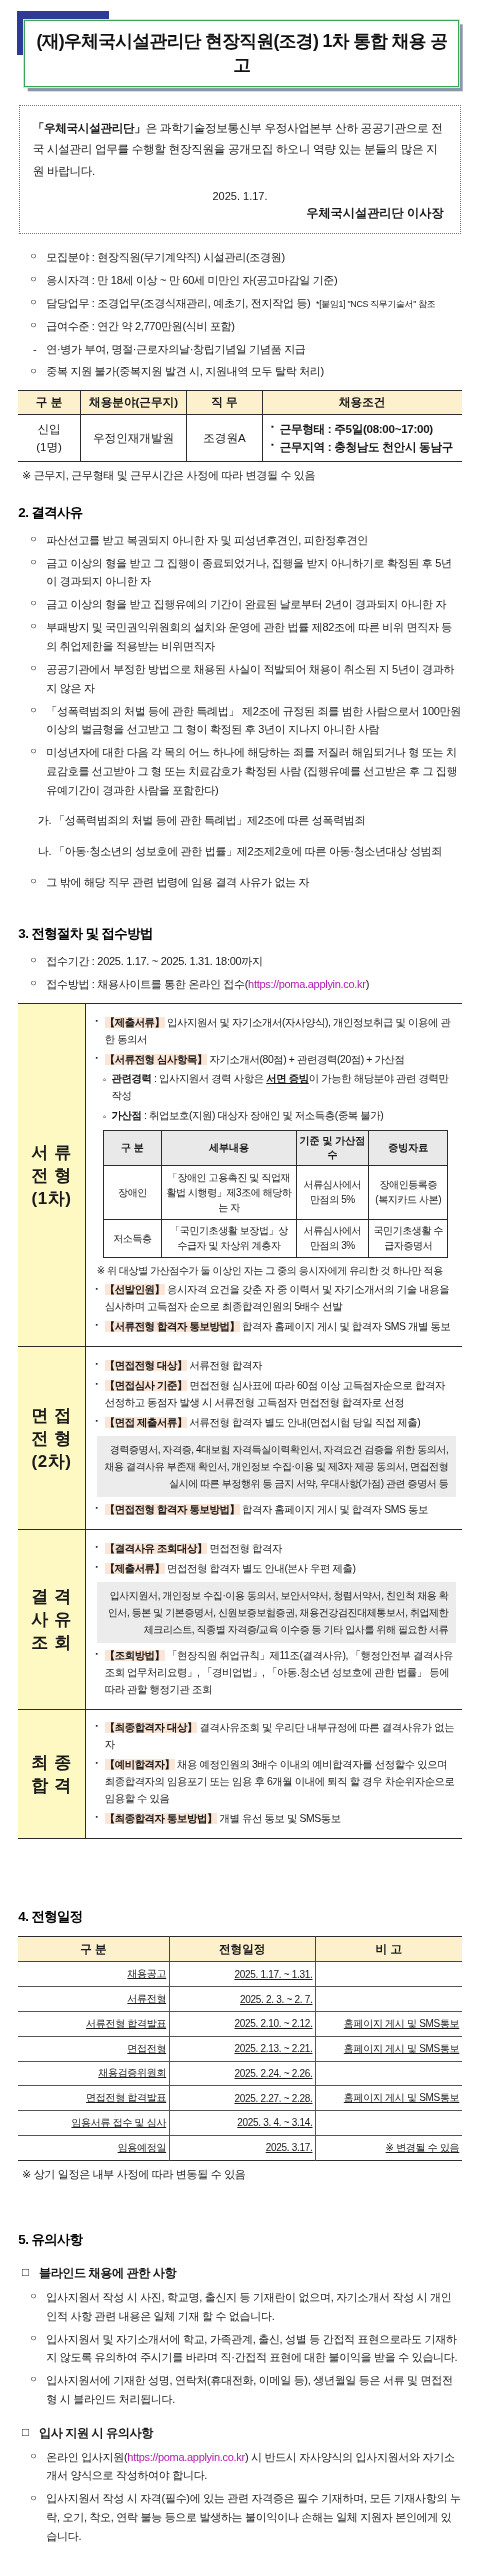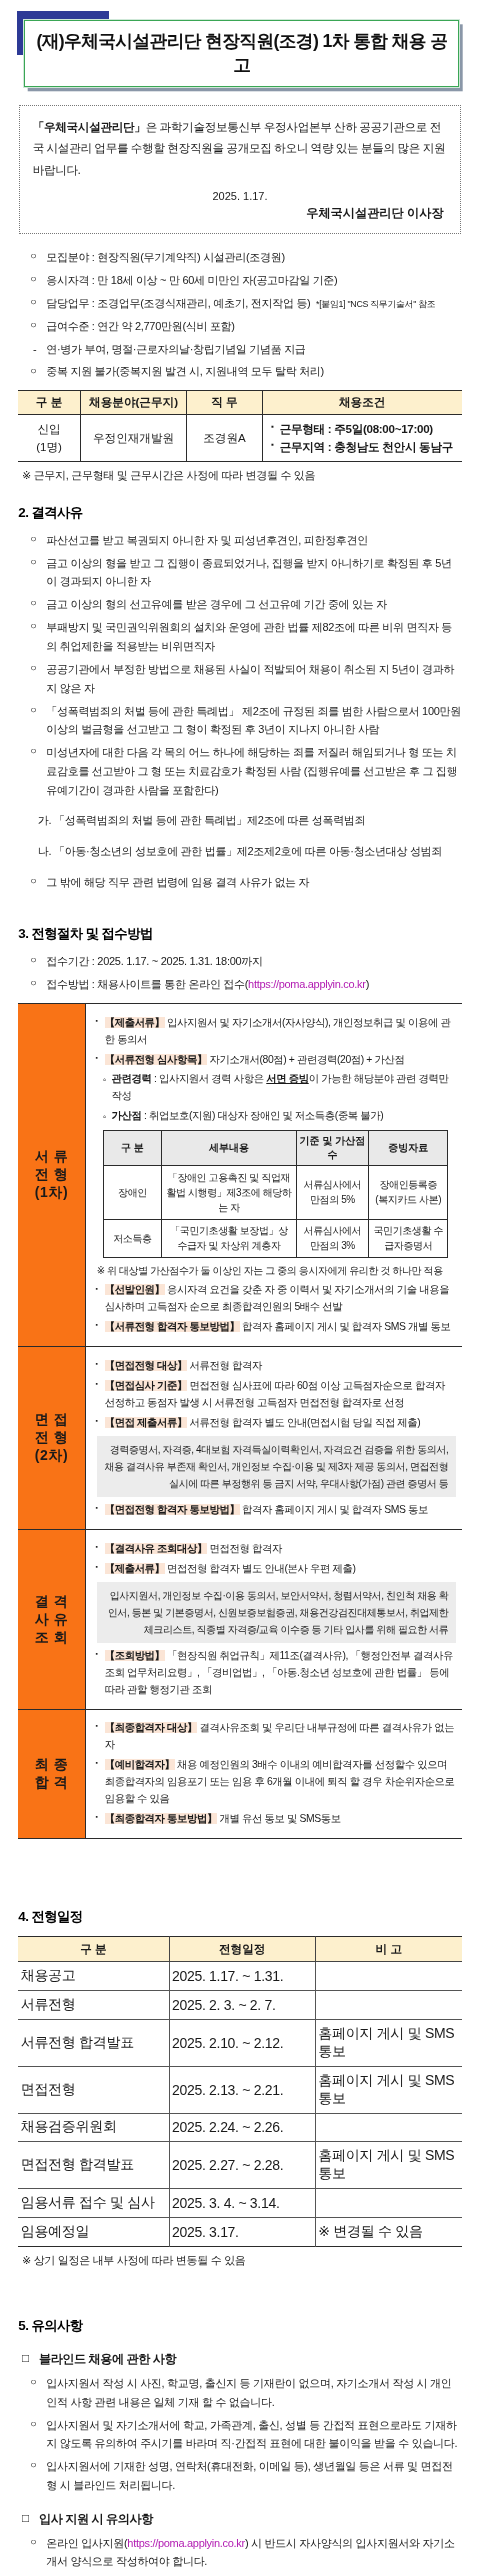--- a/index.html
+++ b/index.html
@@ -9,21 +9,21 @@
   
   .title-wrap{position:relative;margin:11px 2.4px 18.3px 6.1px;}
   .title-accent{position:absolute;left:-7.3px;top:-8.5px;width:92px;height:16px;background:#2d3a96;}
   .title-accent2{position:absolute;left:-7.3px;top:-8.5px;width:8.5px;height:44px;background:#2d3a96;}
   .title-box{position:relative;background:#ffffff;border:1.2px solid #3aa655;outline:0.6px solid #cfe8d8;
              box-shadow:3.7px 4.3px 0 #8a97a8;padding:8.5px 6.1px;text-align:center;}
   .title-box .t{font-size:17.7px;font-weight:bold;letter-spacing:-0.6px;color:#111;}
 
   
   .intro-box{border:1.2px dotted #777;margin:16px 1.2px 13.4px 1.2px;padding:8.5px 12.2px 7.3px 12.2px;}
-  .intro-box p{margin:2.4px 0 6.1px 0;font-size:11.6px;line-height:1.85;letter-spacing:-0.3px;font-family:Liberation Serif, serif;}
+  .intro-box p{margin:2.4px 0 6.1px 0;font-size:11.6px;line-height:1.85;letter-spacing:-0.3px;}
   .intro-date{text-align:center;font-size:11px;margin:8.5px 0 3.7px 0;}
   .intro-signer{text-align:right;font-size:12.2px;font-weight:bold;margin:2.4px 3.7px 3.7px 0;}
 
   
   .sec-h{font-size:13.4px;font-weight:bold;letter-spacing:-0.6px;margin:21px 0 8.5px 0;color:#000;}
   .li{position:relative;padding-left:28px;font-size:11px;line-height:1.7;letter-spacing:-0.3px;margin:4.3px 0;}
   .li::before{content:"ㅇ";position:absolute;left:11px;top:1.2px;font-size:8.5px;}
   .li-dash{position:relative;padding-left:28px;font-size:11px;line-height:1.7;letter-spacing:-0.3px;margin:4.3px 0;}
   .li-dash::before{content:"-";position:absolute;left:14.7px;top:0;}
   .li-sub{position:relative;padding-left:19.5px;font-size:11px;line-height:1.7;letter-spacing:-0.3px;margin:12px 0;}
@@ -36,22 +36,22 @@
   .recruit th{background:#fdf0cd;border:0.9px solid #2b2b2b;border-top:none;font-size:11.6px;font-weight:bold;padding:4.3px 2.4px;}
   .recruit td{border:0.9px solid #2b2b2b;border-bottom:none;font-size:11.6px;text-align:center;padding:4.9px 3.7px;line-height:1.55;}
   .recruit th:first-child,.recruit td:first-child{border-left:none;}
   .recruit th:last-child,.recruit td:last-child{border-right:none;}
   .recruit td.cond{text-align:left;padding-left:8.5px;}
   .cond-line{position:relative;padding-left:8.5px;font-weight:bold;letter-spacing:-0.3px;}
   .cond-line::before{content:"▪";position:absolute;left:0;top:0.6px;font-size:8px;}
 
   
   .process{width:100%;margin:9.8px 0 4.9px 0;border-top:1.8px solid #2b2b2b;border-bottom:1.8px solid #2b2b2b;}
-  .process th.plabel{background:#f97316;width:59px;border-right:1.2px solid #2b2b2b;border-top:1.2px solid #2b2b2b;
-                     font-size:14px;font-weight:bold;vertical-align:middle;padding:6.1px 3.7px;letter-spacing:0.6px;}
+  .process th.plabel{background:#fef9c3;width:59px;border-right:1.2px solid #2b2b2b;border-top:1.2px solid #2b2b2b;
+                     font-size:17px;font-weight:bold;vertical-align:middle;padding:6.1px 3.7px;letter-spacing:0.6px;}
   .process tr:first-child th.plabel{border-top:none;}
   .process td.pbody{border-top:1.2px solid #2b2b2b;padding:7.3px 6.1px 7.3px 9.8px;vertical-align:top;}
   .process tr:first-child td.pbody{border-top:none;}
   .pl{position:relative;padding-left:9.2px;font-size:10.4px;line-height:1.62;letter-spacing:-0.4px;margin:3.1px 0;}
   .pl::before{content:"▪";position:absolute;left:0;top:1.2px;font-size:6.7px;}
   .plr{position:relative;padding-left:16px;font-size:10.4px;line-height:1.62;letter-spacing:-0.4px;margin:3.1px 0;}
   .plr::before{content:"◦";position:absolute;left:7.3px;top:0.6px;font-weight:bold;}
   .pnote{font-size:10px;letter-spacing:-0.4px;margin:4.9px 0 3.7px 1.2px;line-height:1.6;}
   .tag{background:#fbe5d6;font-weight:bold;}
   .blbl{font-weight:bold;}
@@ -59,21 +59,21 @@
   .graybox{background:#ececec;font-size:10px;line-height:1.7;letter-spacing:-0.4px;padding:4.9px 7.3px;margin:4.9px 0 4.9px 1.2px;text-align:right;}
 
   
   .bonus{width:96%;margin:4.9px auto 3.7px auto;border:0.9px solid #2b2b2b;}
   .bonus th{background:#e9e9e9;border:0.6px solid #2b2b2b;font-size:10px;font-weight:bold;padding:3.1px 2.4px;}
   .bonus td{border:0.6px solid #2b2b2b;font-size:10px;text-align:center;padding:3.7px 3.7px;line-height:1.5;letter-spacing:-0.4px;}
 
   
   .schedule{width:100%;margin:9.8px 0 6.1px 0;border-top:1.8px solid #2b2b2b;border-bottom:1.8px solid #2b2b2b;}
   .schedule th{background:#fdf0cd;border:0.9px solid #444;border-top:none;font-size:11.6px;font-weight:bold;padding:4.9px 2.4px;}
-  .schedule td{border:0.9px solid #555;border-bottom:none;font-size:14px;text-align:left;padding:4.9px 2.4px;letter-spacing:-0.3px;}
+  .schedule td{border:0.9px solid #555;border-bottom:none;font-size:10px;text-align:right;padding:4.9px 2.4px;letter-spacing:-0.3px;text-decoration:underline;}
   .schedule th:first-child,.schedule td:first-child{border-left:none;}
   .schedule th:last-child,.schedule td:last-child{border-right:none;}
 
   
   .grp-h{position:relative;font-size:12.2px;font-weight:bold;letter-spacing:-0.5px;margin:16px 0 6.1px 3.7px;padding-left:17px;}
   .grp-h::before{content:"□";position:absolute;left:0;top:0;font-size:11.6px;font-weight:normal;}
   .url{color:#b21bb2;text-decoration:none;}
   .gap-md{height:43px;}
   .gap-sm{height:24.4px;}
 </style>
@@ -123,21 +123,21 @@
         <div class="cond-line">근무지역 : 충청남도 천안시 동남구</div>
       </td>
     </tr>
   </tbody>
     </table>
   <div class="note">※ 근무지, 근무형태 및 근무시간은 사정에 따라 변경될 수 있음</div>
 
   <div class="sec-h">2. 결격사유</div>
   <div class="li">파산선고를 받고 복권되지 아니한 자 및 피성년후견인, 피한정후견인</div>
   <div class="li">금고 이상의 형을 받고 그 집행이 종료되었거나, 집행을 받지 아니하기로 확정된 후 5년이 경과되지 아니한 자</div>
-  <div class="li">금고 이상의 형의 선고유예를 받은 경우에 그 선고유예 기간 중에 있는 자</div>
+  <div class="li">금고 이상의 형을 받고 집행유예의 기간이 완료된 날로부터 2년이 경과되지 아니한 자</div>
   <div class="li">부패방지 및 국민권익위원회의 설치와 운영에 관한 법률 제82조에 따른 비위 면직자 등의 취업제한을 적용받는 비위면직자</div>
   <div class="li">공공기관에서 부정한 방법으로 채용된 사실이 적발되어 채용이 취소된 지 5년이 경과하지 않은 자</div>
   <div class="li">「성폭력범죄의 처벌 등에 관한 특례법」 제2조에 규정된 죄를 범한 사람으로서 100만원 이상의 벌금형을 선고받고 그 형이 확정된 후 3년이 지나지 아니한 사람</div>
   <div class="li">미성년자에 대한 다음 각 목의 어느 하나에 해당하는 죄를 저질러 해임되거나 형 또는 치료감호를 선고받아 그 형 또는 치료감호가 확정된 사람 (집행유예를 선고받은 후 그 집행유예기간이 경과한 사람을 포함한다)</div>
   <div class="li-sub">가. 「성폭력범죄의 처벌 등에 관한 특례법」제2조에 따른 성폭력범죄</div>
   <div class="li-sub">나. 「아동·청소년의 성보호에 관한 법률」제2조제2호에 따른 아동·청소년대상 성범죄</div>
   <div class="li">그 밖에 해당 직무 관련 법령에 임용 결격 사유가 없는 자</div>
 
   <div class="sec-h" style="margin-top:34px">3. 전형절차 및 접수방법</div>
   <div class="li">접수기간 : 2025. 1.17. ~ 2025. 1.31. 18:00까지</div>

